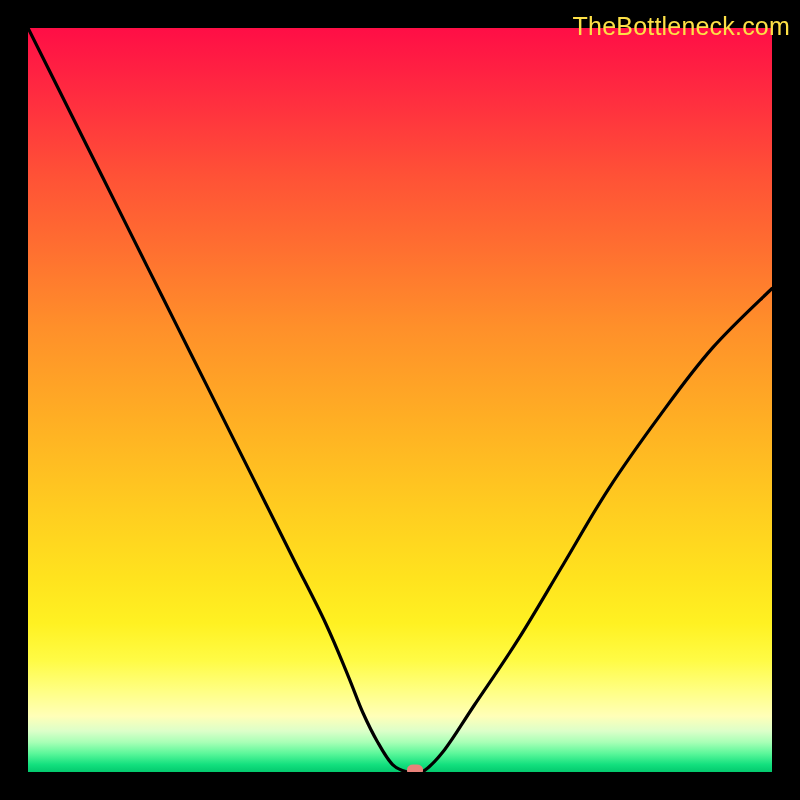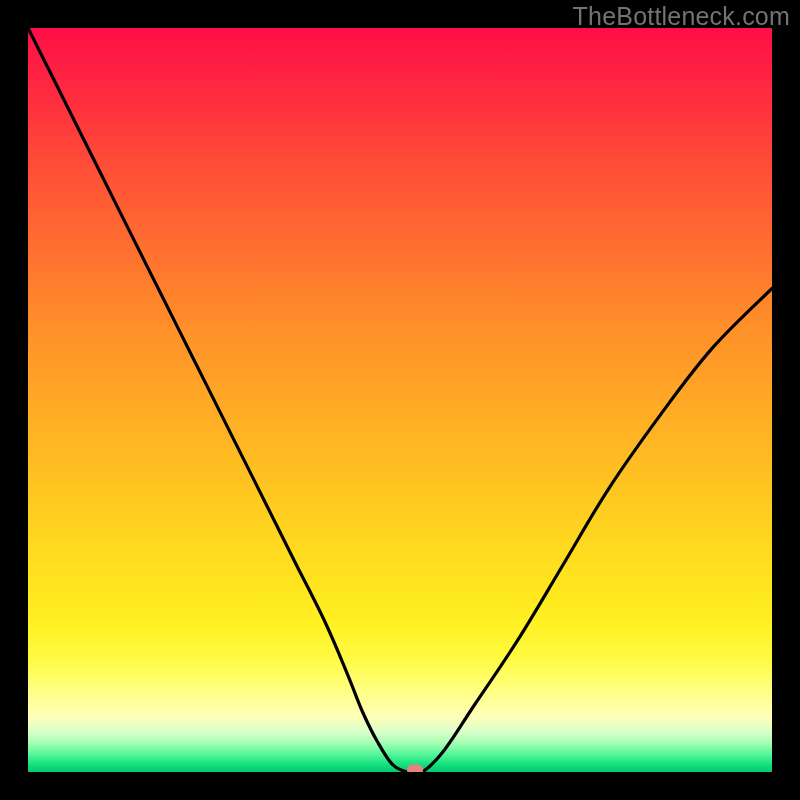--- a/index.html
+++ b/index.html
@@ -12,23 +12,23 @@
     overflow: hidden;
   }
   .frame {
     position: relative;
     width: 800px;
     height: 800px;
     background: #000;
   }
   .watermark {
     position: absolute;
-    top: 2px;
+    top: 12px;
     right: 10px;
-    color: #737373;
+    color: #fde047;
     font-size: 25px;
     letter-spacing: 0.2px;
     z-index: 30;
     font-weight: 400;
   }
   .plot {
     position: absolute;
     left: 28px;
     top: 28px;
     width: 744px;

